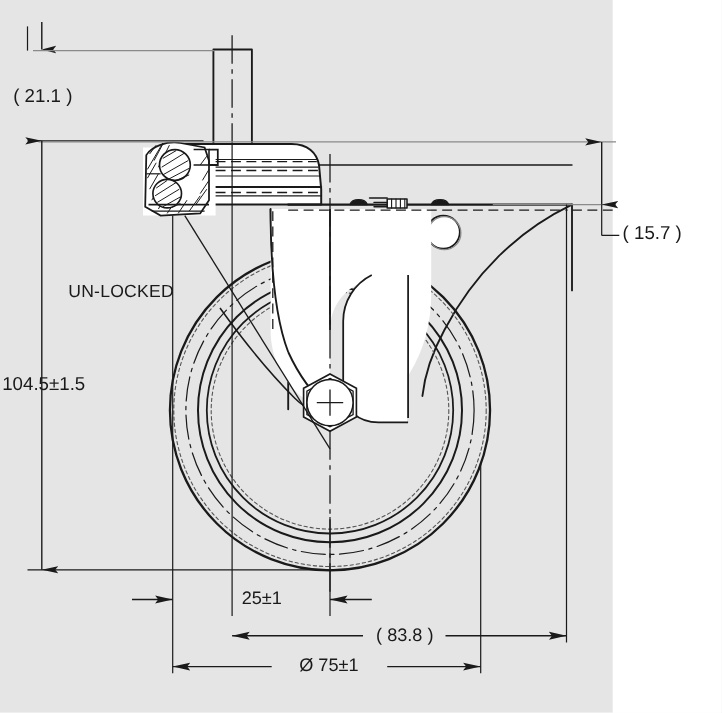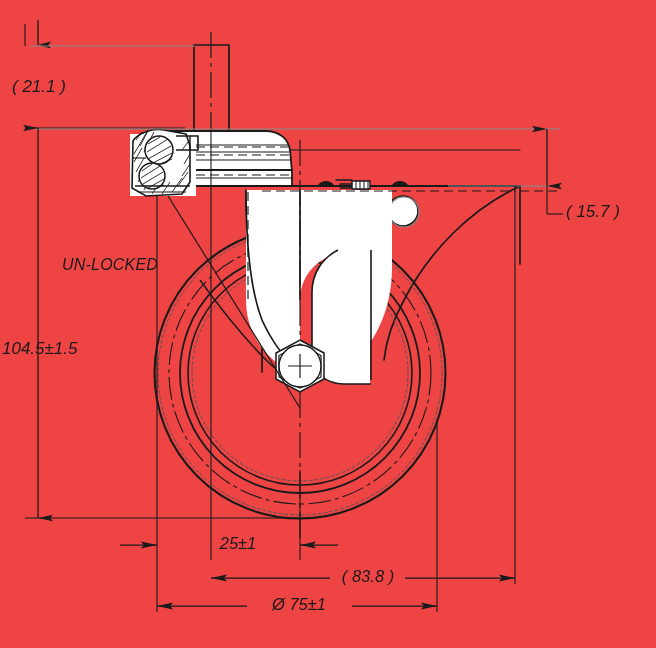--- a/index.html
+++ b/index.html
@@ -8,24 +8,23 @@
     background: #ffffff;
   }
   body {
     width: 656px;
     height: 648px;
     font-family: "Liberation Sans", sans-serif;
     overflow: hidden;
   }
   #drawing-root {
     position: relative;
-    width: 656px;
+    width: 557px;
     height: 648px;
-    background: #ef4444;
-    font-style: italic;
+    background: #e5e5e5;
   }
   svg.cad {
     position: absolute;
     left: 0;
     top: 0;
     width: 656px;
     height: 648px;
     display: block;
   }
   .dimtext {

